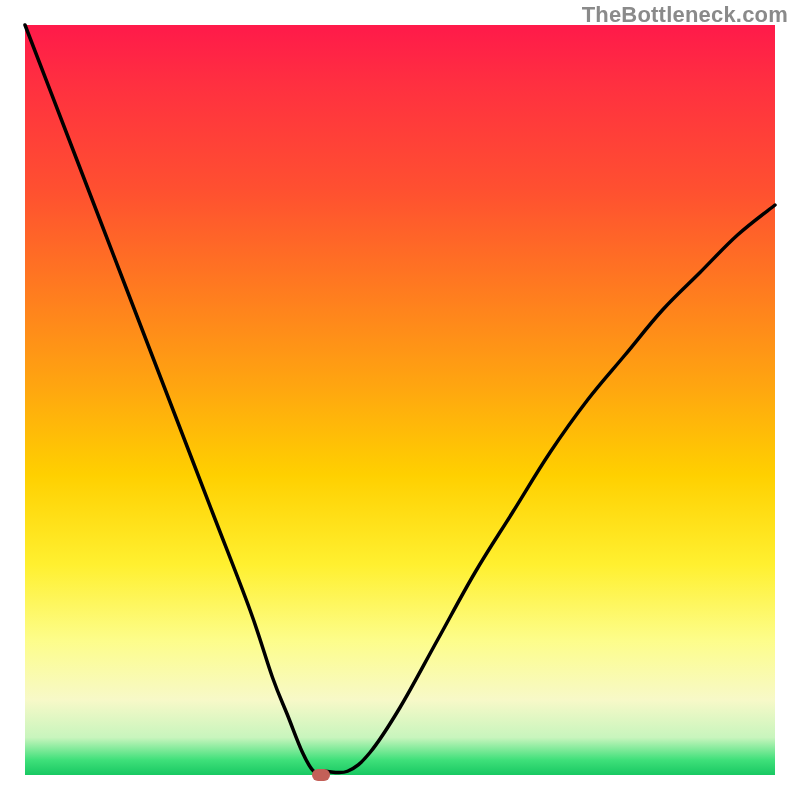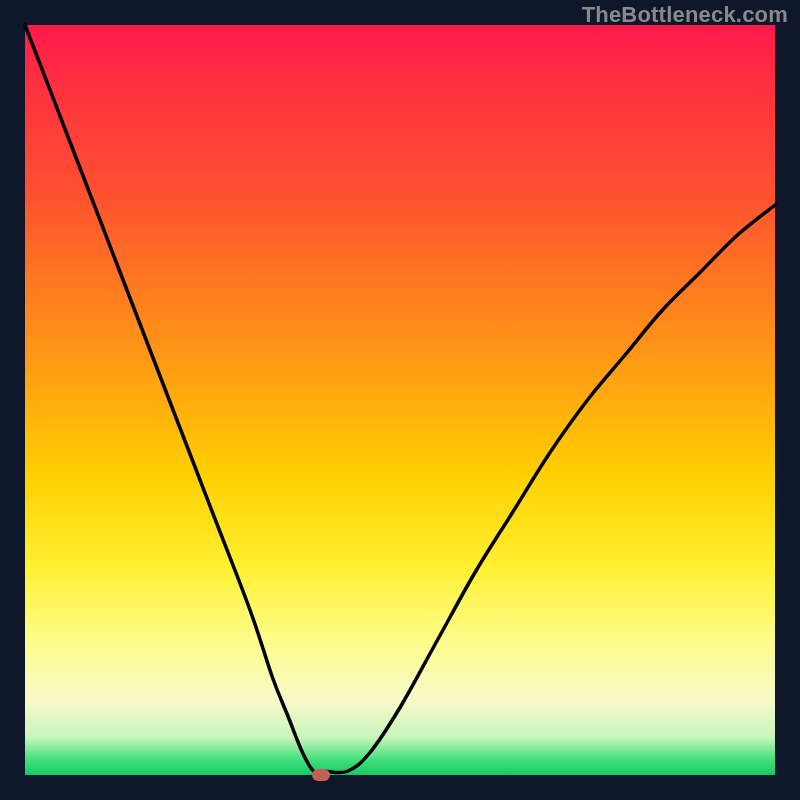--- a/index.html
+++ b/index.html
@@ -9,21 +9,21 @@
     height: 800px;
     background: #000;
     overflow: hidden;
   }
   .frame {
     position: absolute;
     left: 0;
     top: 0;
     width: 800px;
     height: 800px;
-    background: #0f172a;
+    background: #ffffff;
   }
   .plot {
     position: absolute;
     left: 25px;
     top: 25px;
     width: 750px;
     height: 750px;
     
     background: linear-gradient(
       to bottom,

